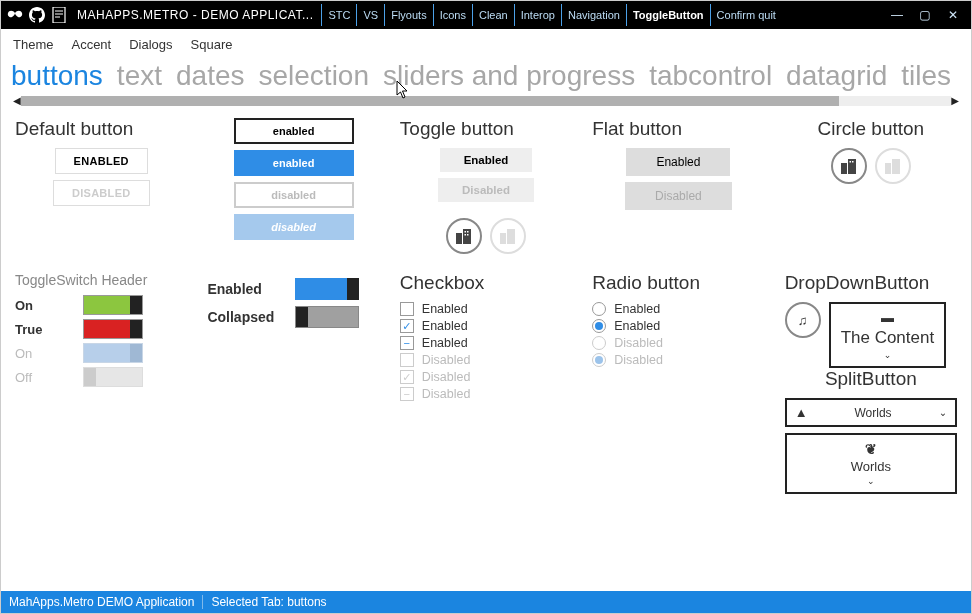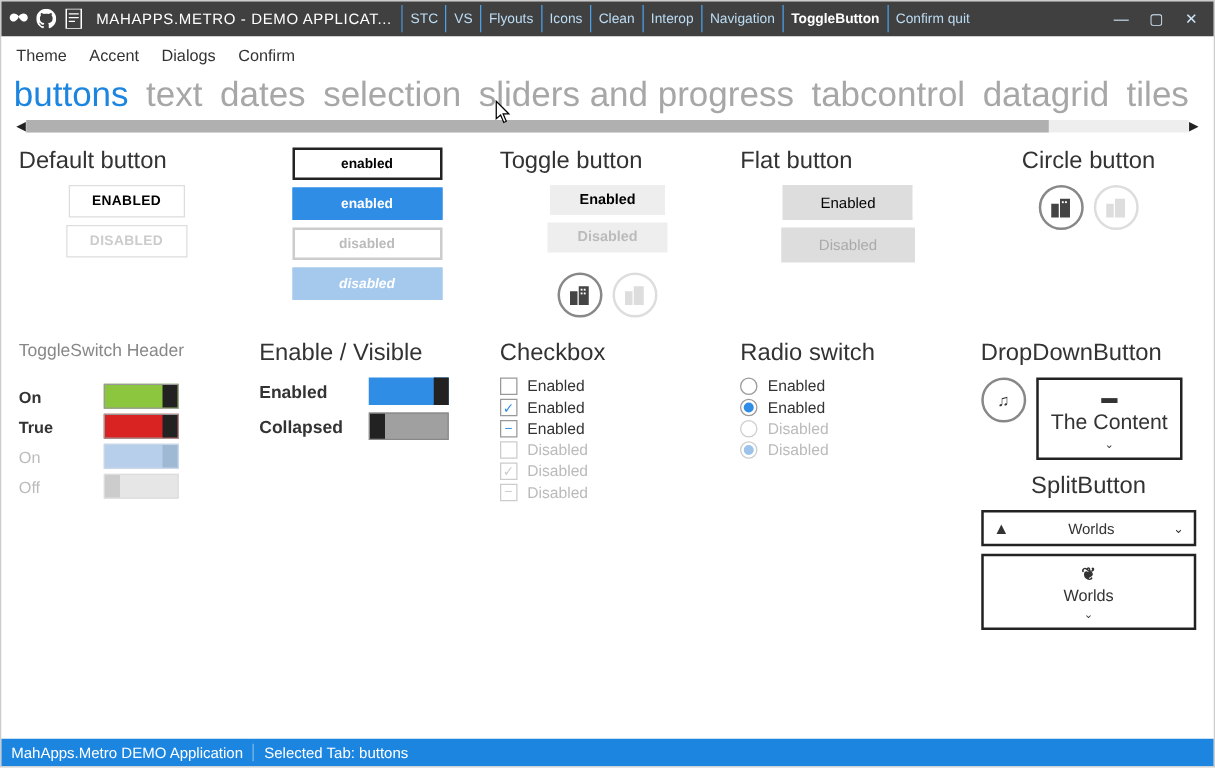--- a/index.html
+++ b/index.html
@@ -1,17 +1,17 @@
 <!DOCTYPE html>
 <html><head>
 <meta charset="utf-8">
 <style>
 * { box-sizing: border-box; margin: 0; padding: 0; }
 body { font-family: "Segoe UI", Arial, sans-serif; font-size: 13px; color: #333; background: #fff; width: 972px; height: 614px; border: 1px solid #ccc; display: flex; flex-direction: column; overflow: hidden; }
-.titlebar { background: #404040; color: #fff; display: flex; align-items: center; height: 28px; padding: 0 4px; font-size: 12px; }
+.titlebar { background: #000000; color: #fff; display: flex; align-items: center; height: 28px; padding: 0 4px; font-size: 12px; }
 .titlebar .tb-icon { width: 20px; height: 20px; display:flex; align-items:center; justify-content:center; margin-right:2px; }
 .titlebar .title { font-size: 12px; letter-spacing: .5px; margin-left: 6px; white-space: nowrap; }
 .titlebar .tabs { display:flex; margin-left: 8px; flex: 1; overflow:hidden; }
 .titlebar .tab { padding: 5px 6px; color: #bcdcf4; border-left: 1px solid #4ba0e8; font-size:11px; cursor:pointer; white-space:nowrap; }
 .titlebar .tab.active { color: #fff; font-weight:600; }
 .titlebar .winbtn { width: 28px; height: 24px; display:flex; align-items:center; justify-content:center; cursor:pointer; color:#cfe6f8; }
 .menubar { display:flex; gap: 18px; padding: 8px 12px; border-bottom: 0; font-size: 13px; }
 .menubar span { cursor:pointer; }
 .bigtabs-wrap { position:relative; padding: 0 10px; }
 .bigtabs { display:flex; gap: 14px; font-size: 28px; font-weight:300; color:#a7a7a7; white-space:nowrap; overflow:hidden; align-items:baseline; }
@@ -36,21 +36,21 @@
 button.toggle { background:#eee; border:none; padding:6px 24px; font-size:11.5px; font-weight:600; cursor:pointer; }
 button.toggle.disabled { color:#bbb; }
 button.flat { background:#ddd; border:none; padding:7px 30px; font-size:12px; cursor:pointer; }
 button.flat.disabled { color:#aaa; }
 .circle { width:36px; height:36px; border:2px solid #888; border-radius:50%; display:flex; align-items:center; justify-content:center; cursor:pointer; }
 .circle.light { border-color:#ddd; color:#ccc; }
 .circlerow { display:flex; gap:8px; justify-content:center; }
 .tswitch-row { display:flex; align-items:center; gap:16px; margin:4px 0; }
 .tswitch-label { width:52px; font-size:13px; }
 .tswitch-label.dis { color:#bbb; }
-.tswitch-head { font-size:14px; color:#888; margin-bottom:19px; }
+.tswitch-head { font-size:14px; color:#888; margin-bottom:7px; }
 .tswitch { width:60px; height:20px; border:1px solid #999; position:relative; background:#fff; cursor:pointer; }
 .tswitch .thumb { position:absolute; top:0; height:100%; width:12px; background:#222; }
 .tswitch.on .thumb { right:0; }
 .tswitch.off .thumb { left:0; }
 .tswitch.green { background:#8cc63f; }
 .tswitch.red { background:#d92222; }
 .tswitch.ltblue { background:#b7cfea; border-color:#c8d6e6; }
 .tswitch.ltblue .thumb { background:#9fb8d4; }
 .tswitch.grey { background:#e6e6e6; border-color:#ddd; }
 .tswitch.grey .thumb { background:#ccc; }
@@ -119,21 +119,21 @@
   </div>
   <div class="winbtn">—</div>
   <div class="winbtn">▢</div>
   <div class="winbtn">✕</div>
 </div>
 
 <div class="menubar">
   <span>Theme</span>
   <span>Accent</span>
   <span>Dialogs</span>
-  <span>Confirm</span>
+  <span>Square</span>
 </div>
 
 <div class="bigtabs-wrap">
   <div class="bigtabs">
     <span class="bt active">buttons</span>
     <span class="bt">text</span>
     <span class="bt">dates</span>
     <span class="bt">selection</span>
     <span class="bt">sliders and progress</span>
     <span class="bt">tabcontrol</span>
@@ -244,21 +244,20 @@
           </div>
         </div>
       <div class="tswitch-row">
           <span class="tswitch-label dis">Off</span>
           <div class="tswitch off grey">
             <div class="thumb"></div>
           </div>
         </div>
     </div>
     <div class="col">
-      <h3 class="sec">Enable / Visible</h3>
       <div class="ev-row">
           <span class="ev-label">Enabled</span>
           <div class="ev-sw">
             <div class="th"></div>
           </div>
         </div>
       <div class="ev-row">
           <span class="ev-label">Collapsed</span>
           <div class="ev-sw grey">
             <div class="th"></div>
@@ -286,21 +285,21 @@
       <div class="chk-row dis">
           <span class="chk dis">✓</span>
           <span>Disabled</span>
         </div>
       <div class="chk-row dis">
           <span class="chk dis">−</span>
           <span>Disabled</span>
         </div>
     </div>
     <div class="col">
-      <h3 class="sec">Radio switch</h3>
+      <h3 class="sec">Radio button</h3>
       <div class="rad-row">
           <span class="rad"></span>
           <span>Enabled</span>
         </div>
       <div class="rad-row">
           <span class="rad">
             <span class="dot"></span>
           </span>
           <span>Enabled</span>
         </div>
@@ -320,21 +319,21 @@
       <div class="ddb-row">
         <div class="ddb-circle">
             <span>♫</span>
           </div>
         <div class="ddb-box">
           <div class="ic">▬</div>
           <div class="lab">The Content</div>
           <div class="chev">⌄</div>
         </div>
       </div>
-      <h3 class="sec" style="text-align:center;margin-top:10px">SplitButton</h3>
+      <h3 class="sec" style="text-align:center;">SplitButton</h3>
       <div class="split-box">
         <span>▲</span>
         <span class="lab">Worlds</span>
         <span style="font-size:10px">⌄</span>
       </div>
       <div class="split-stack">
         <div style="font-size:14px;font-weight:bold">❦</div>
         <div style="margin:2px 0">Worlds</div>
         <div class="chev">⌄</div>
       </div>

